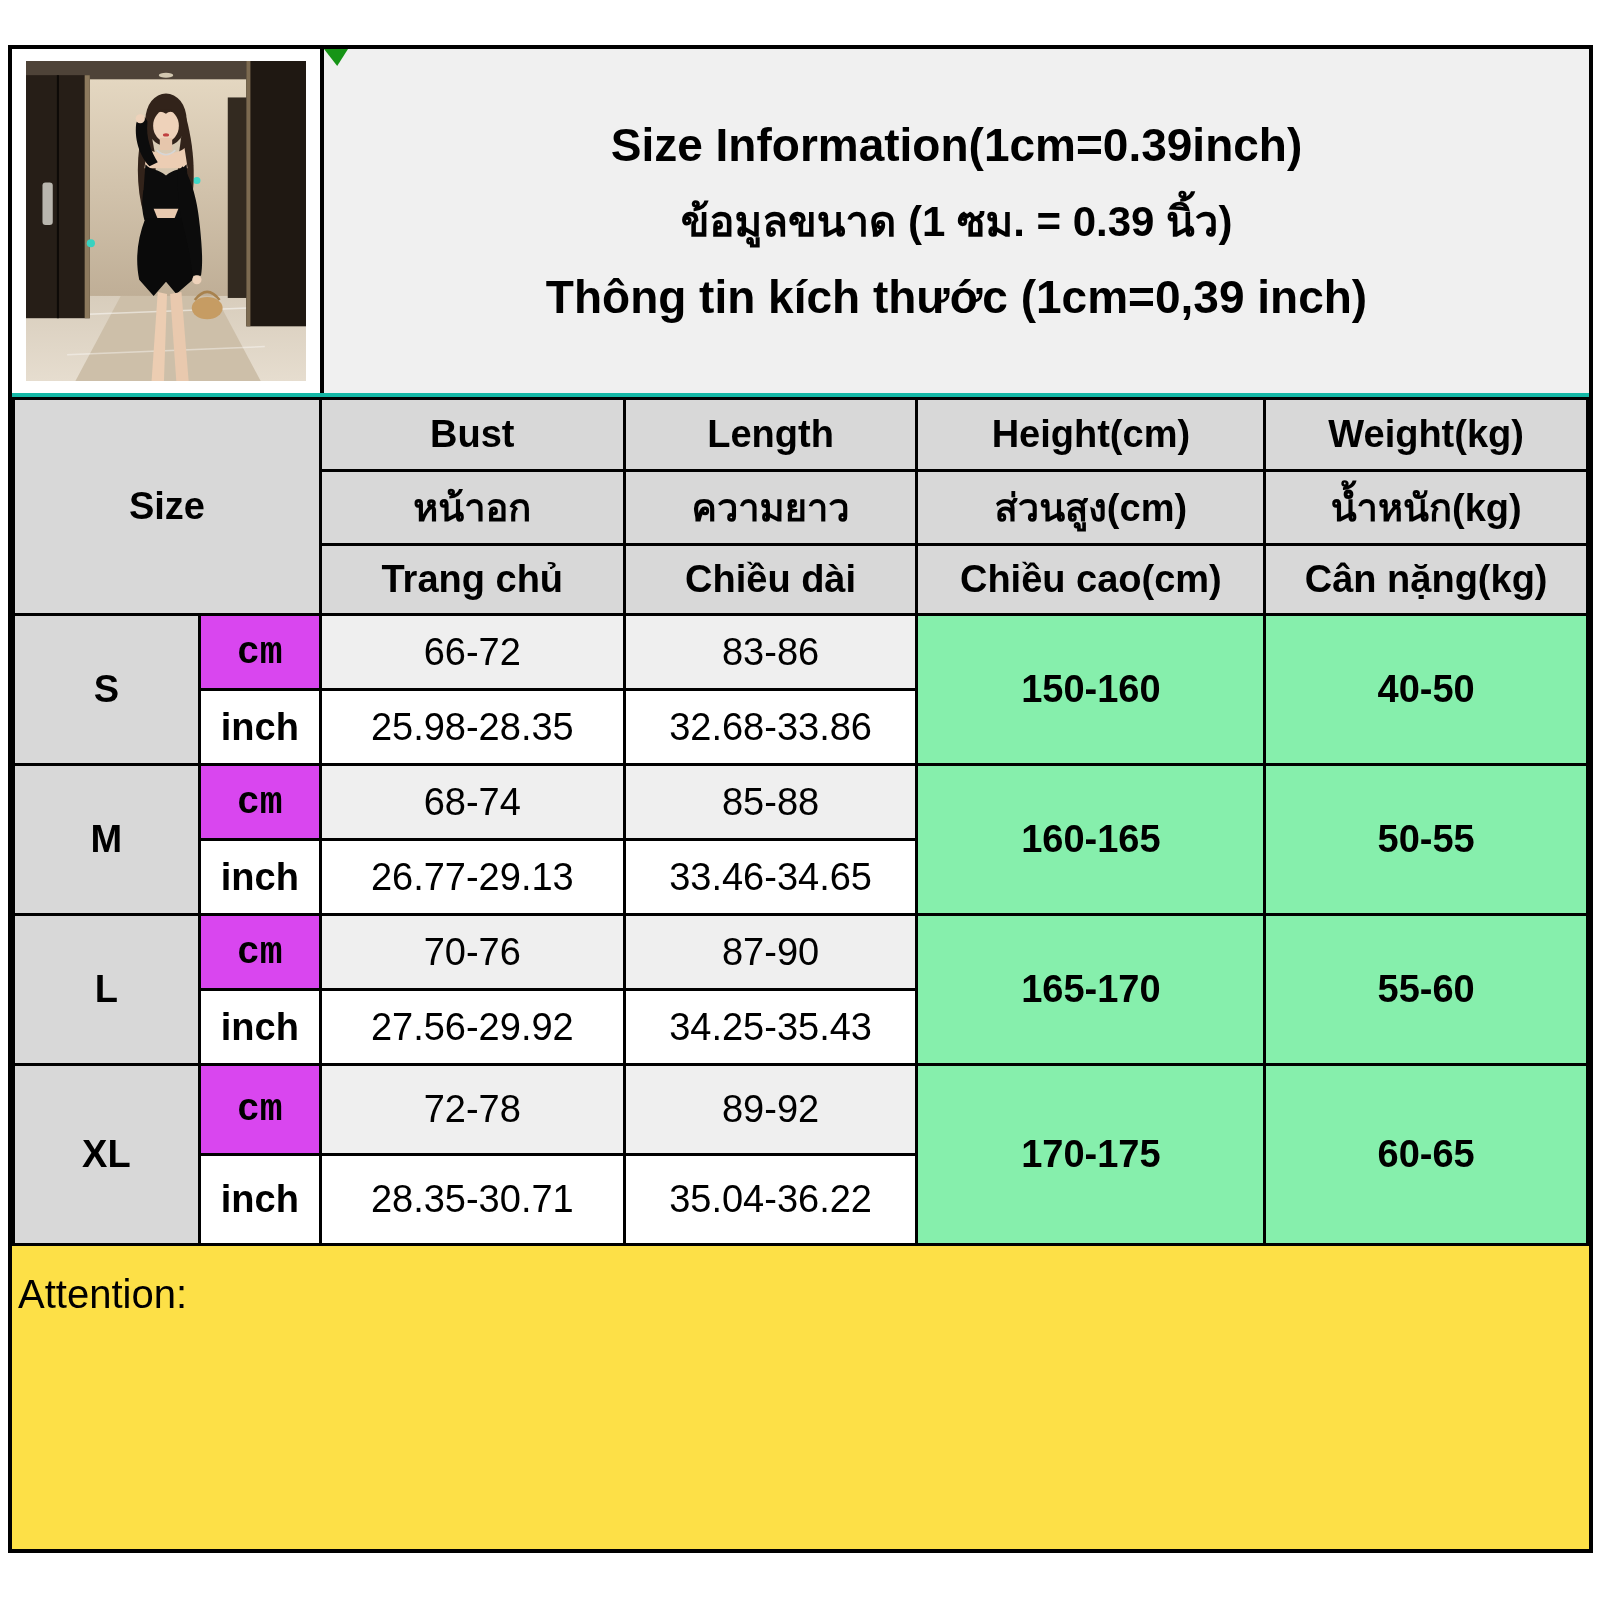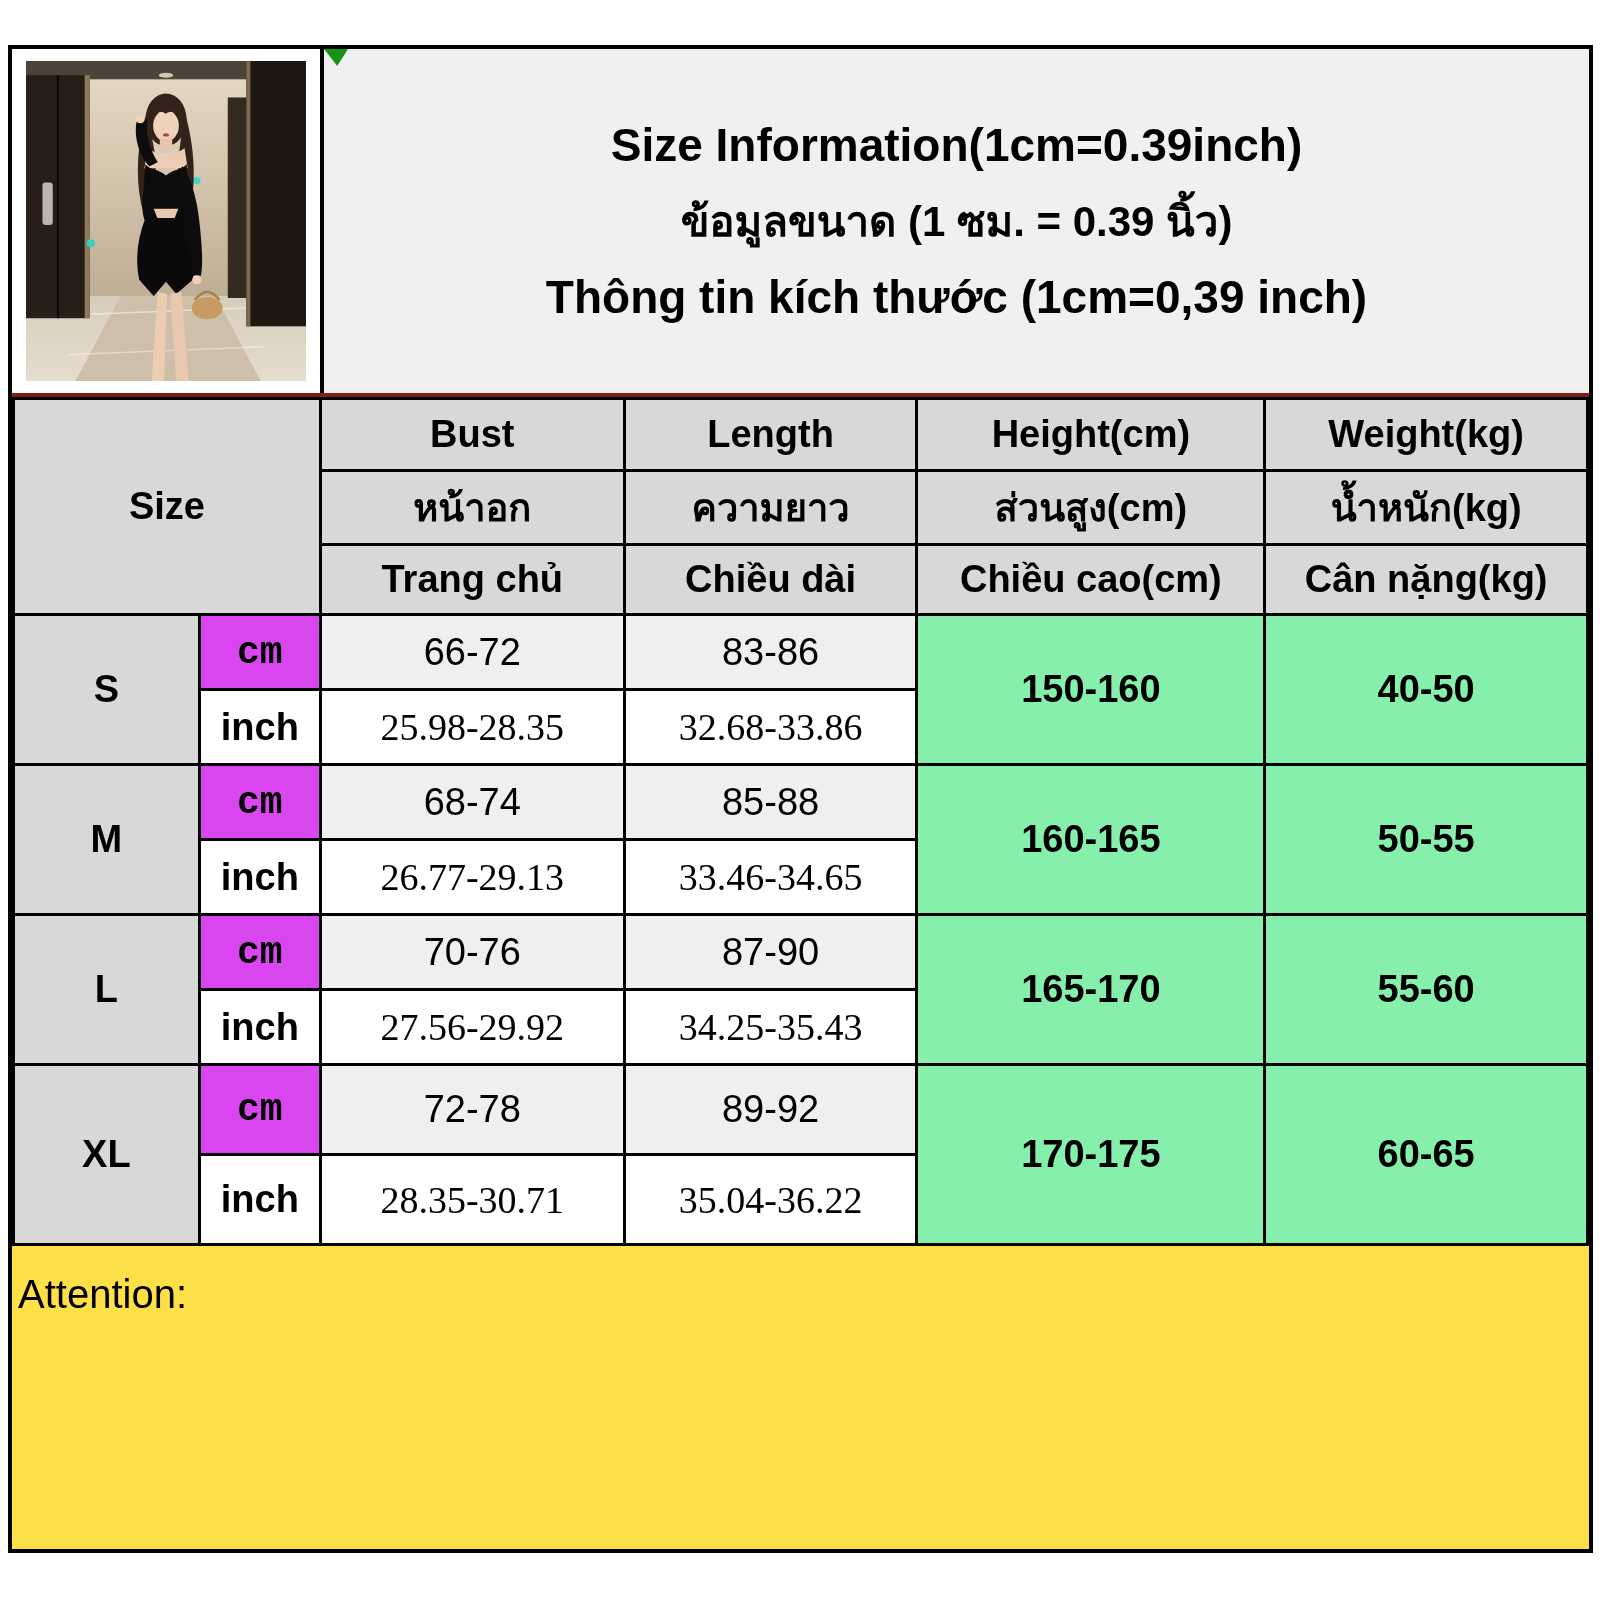--- a/index.html
+++ b/index.html
@@ -6,21 +6,21 @@
   body{
     width:1600px;height:1600px;background:#ffffff;position:relative;
     font-family:"Liberation Sans","DejaVu Sans",sans-serif;color:#000;
   }
   .main-box{
     position:absolute;left:8px;top:45px;width:1585px;height:1508px;
     border:4px solid #000;box-sizing:border-box;background:#fff;
     display:flex;flex-direction:column;
   }
   
-  .top-section{height:348px;flex:none;display:flex;box-sizing:border-box;border-bottom:4px solid #7f1d1d;}
+  .top-section{height:348px;flex:none;display:flex;box-sizing:border-box;border-bottom:4px solid #14b8a6;}
   .photo-frame{
     width:312px;flex:none;box-sizing:border-box;border-right:4px solid #000;
     background:#fff;padding:12px 14px;
   }
   .photo-frame svg{width:100%;height:100%;display:block;}
   .title-area{
     flex:1;background:#f0f0f0;position:relative;
     display:flex;flex-direction:column;justify-content:center;align-items:center;gap:16px;
   }
   .corner-triangle{
@@ -37,21 +37,21 @@
     padding:0;overflow:hidden;font-size:38px;
   }
   tr.hr1{height:72px;} tr.hr2{height:74px;} tr.hr3{height:70px;}
   tr.r-std{height:75px;} tr.r-tall{height:90px;}
   .hdr td{background:#d8d8d8;font-weight:bold;}
   td.size-corner{background:#d8d8d8;font-size:58px;font-weight:bold;}
   td.size-letter{background:#d8d8d8;font-size:44px;font-weight:bold;}
   td.unit-cm{background:#d946ef;font-weight:bold;font-size:36px;font-family:Liberation Mono, monospace;}
   td.unit-inch{background:#ffffff;font-weight:bold;font-size:36px;}
   tr.cm-row td.data{background:#efefef;font-weight:normal;}
-  tr.inch-row td.data{background:#ffffff;font-weight:normal;font-family:Liberation Serif, serif;}
+  tr.inch-row td.data{background:#ffffff;font-weight:normal;}
   td.span-cell{background:#86efac;font-weight:bold;}
   
   .attention{
     flex:1;background:#fde047;padding:24px 14px 0 6px;
     font-size:40px;line-height:1.22;
   }
   .attention p{margin:0;}
 </style>
 </head>
 <body>

